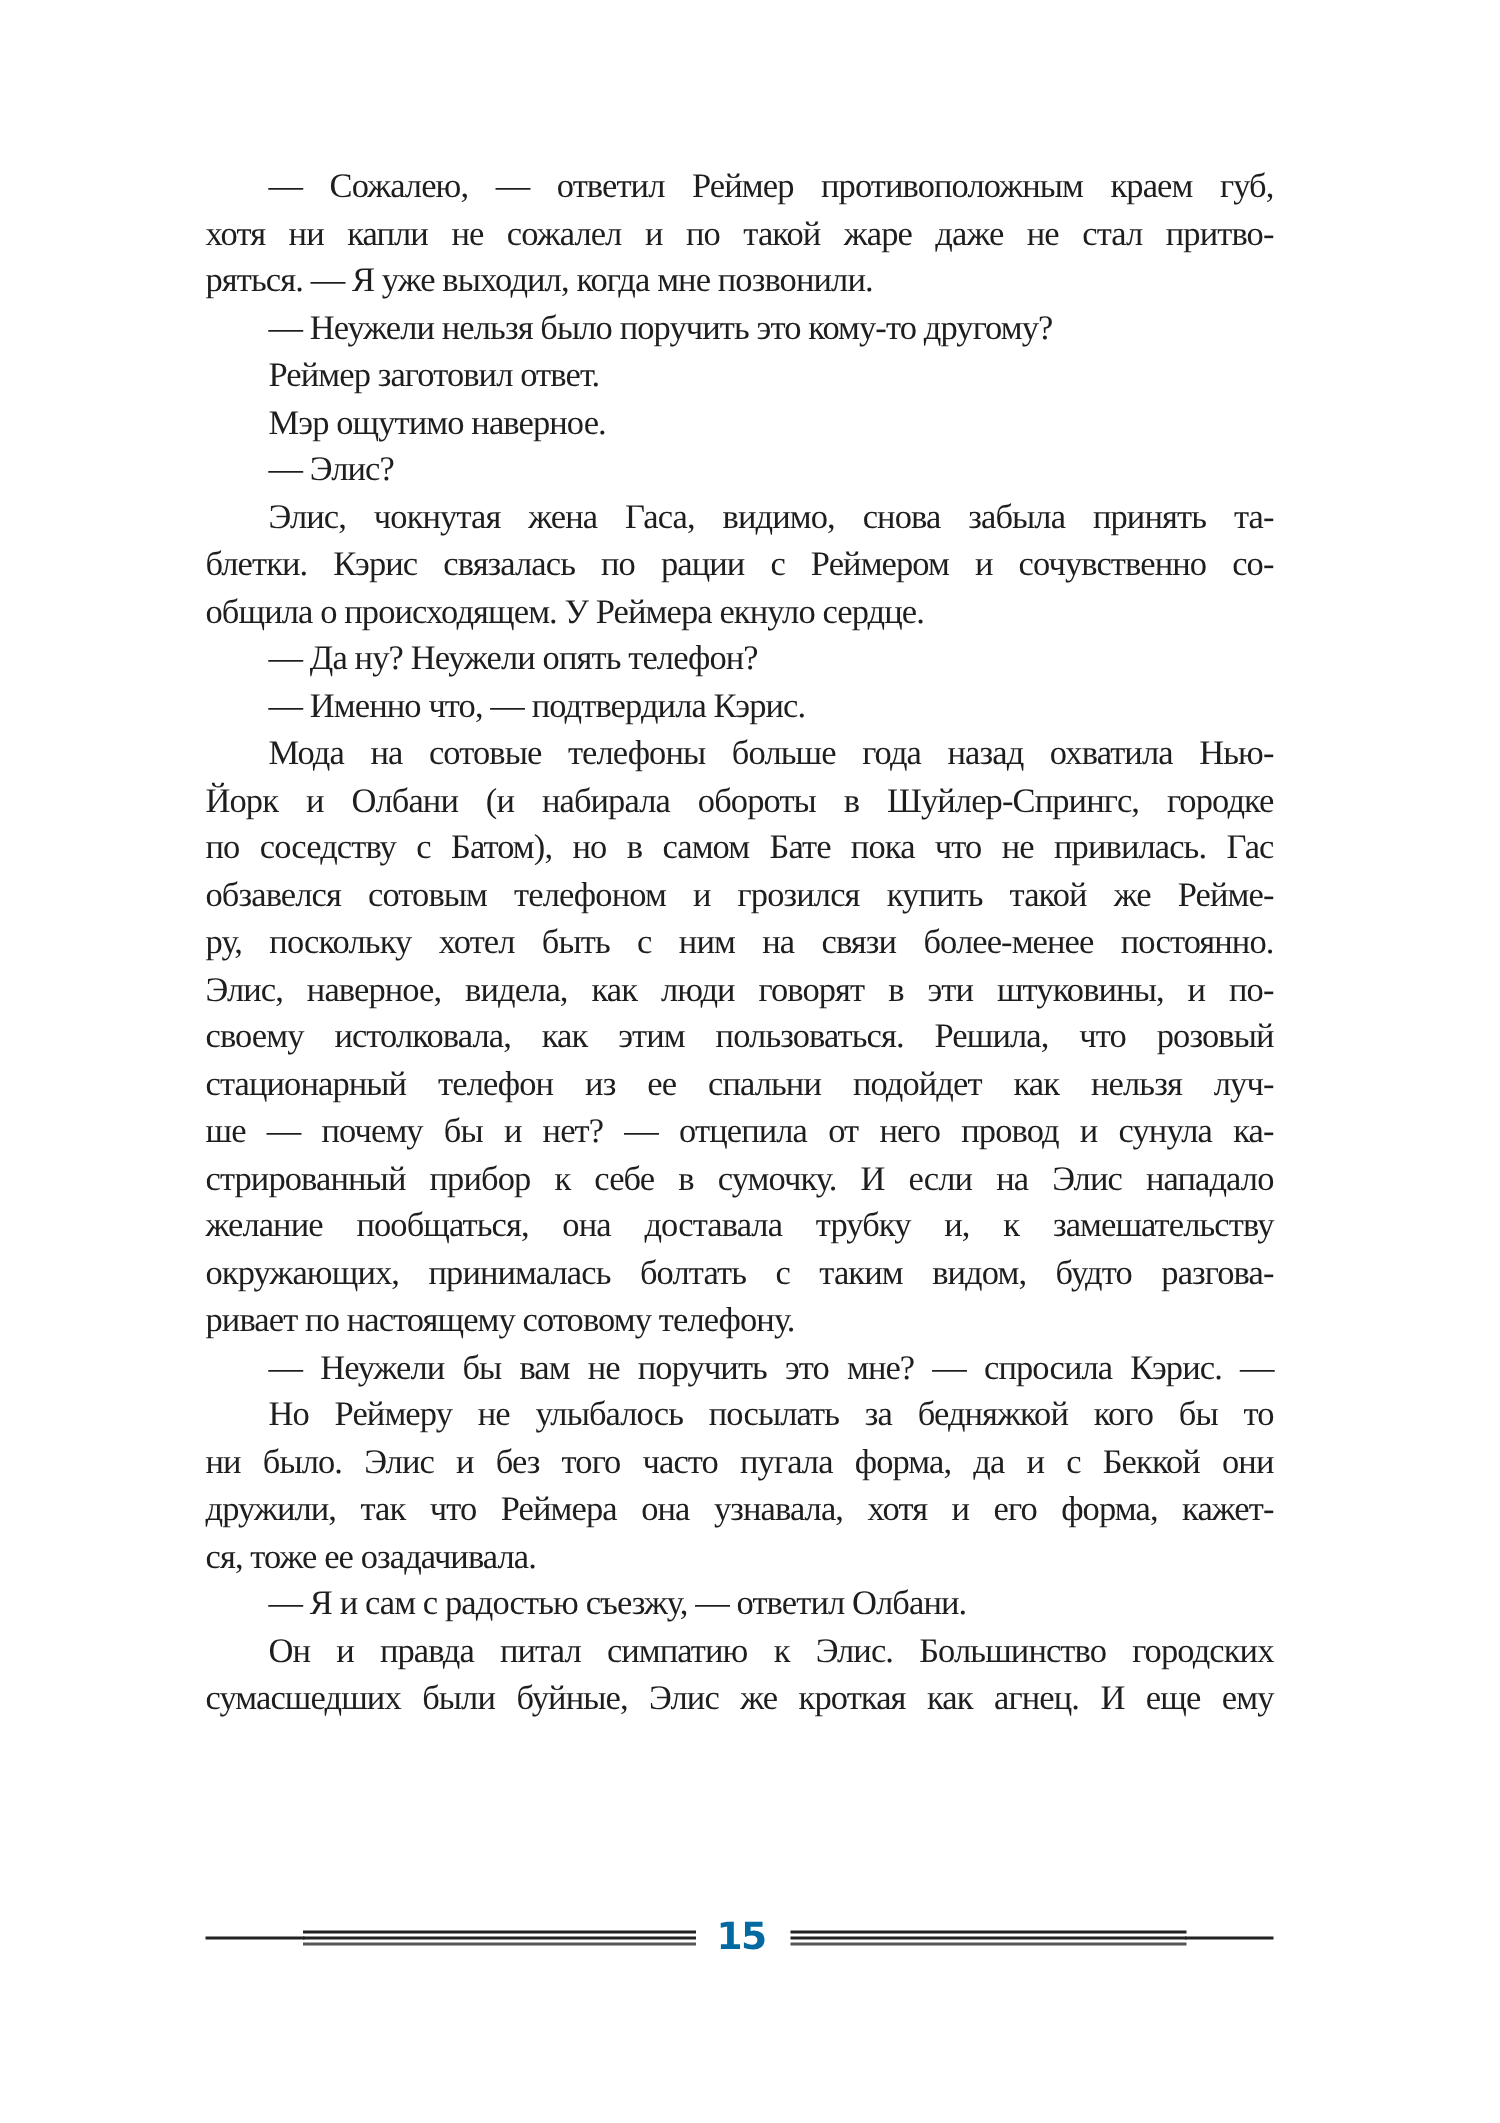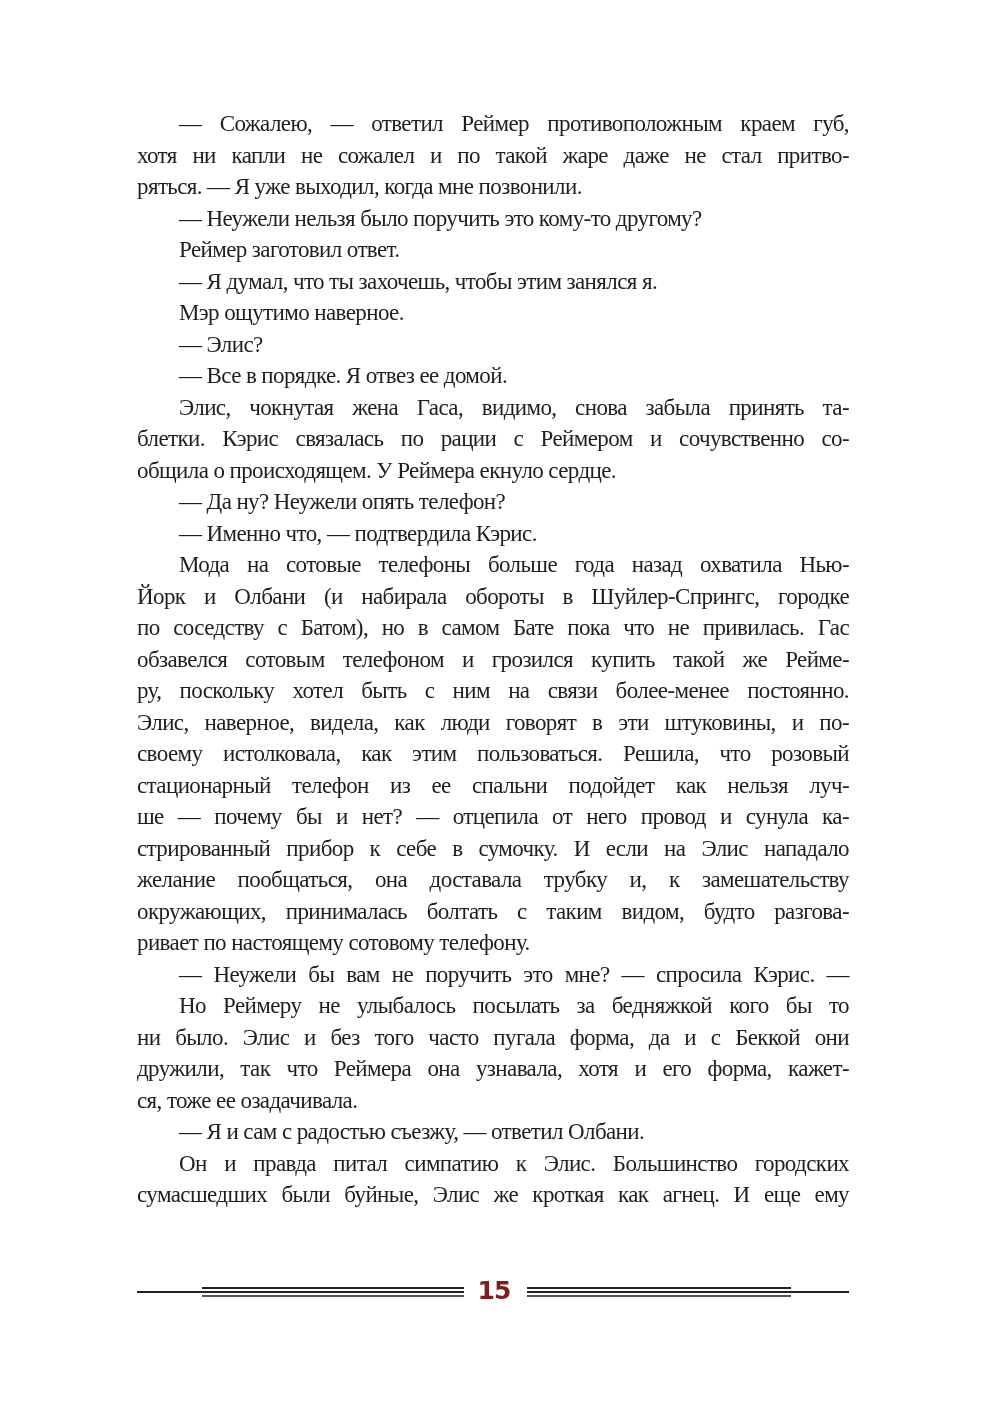--- a/index.html
+++ b/index.html
@@ -50,38 +50,36 @@
   .page-number {
     position: absolute;
     left: 476px;
     top: 1257px;
     width: 36px;
     text-align: center;
     font-family: "DejaVu Sans", "Liberation Sans", sans-serif;
     font-weight: bold;
     font-size: 25px;
     line-height: 30px;
-    color: #7f1d1d;
+    color: #0369a1;
     letter-spacing: -1px;
   }
 </style>
 </head>
 <body>
 
 <div class="page">
   <div class="text-block" id="text-block">
       <div class="line indent justify">— Сожалею, — ответил Реймер противоположным краем губ,</div>
       <div class="line justify">хотя ни капли не сожалел и по такой жаре даже не стал притво-</div>
       <div class="line">ряться. — Я уже выходил, когда мне позвонили.</div>
       <div class="line indent">— Неужели нельзя было поручить это кому-то другому?</div>
       <div class="line indent">Реймер заготовил ответ.</div>
-      <div class="line indent">— Я думал, что ты захочешь, чтобы этим занялся я.</div>
       <div class="line indent">Мэр ощутимо наверное.</div>
       <div class="line indent">— Элис?</div>
-      <div class="line indent">— Все в порядке. Я отвез ее домой.</div>
       <div class="line indent justify">Элис, чокнутая жена Гаса, видимо, снова забыла принять та-</div>
       <div class="line justify">блетки. Кэрис связалась по рации с Реймером и сочувственно со-</div>
       <div class="line">общила о происходящем. У Реймера екнуло сердце.</div>
       <div class="line indent">— Да ну? Неужели опять телефон?</div>
       <div class="line indent">— Именно что, — подтвердила Кэрис.</div>
       <div class="line indent justify">Мода на сотовые телефоны больше года назад охватила Нью-</div>
       <div class="line justify">Йорк и Олбани (и набирала обороты в Шуйлер-Спрингс, городке</div>
       <div class="line justify">по соседству с Батом), но в самом Бате пока что не привилась. Гас</div>
       <div class="line justify">обзавелся сотовым телефоном и грозился купить такой же Рейме-</div>
       <div class="line justify">ру, поскольку хотел быть с ним на связи более-менее постоянно.</div>

